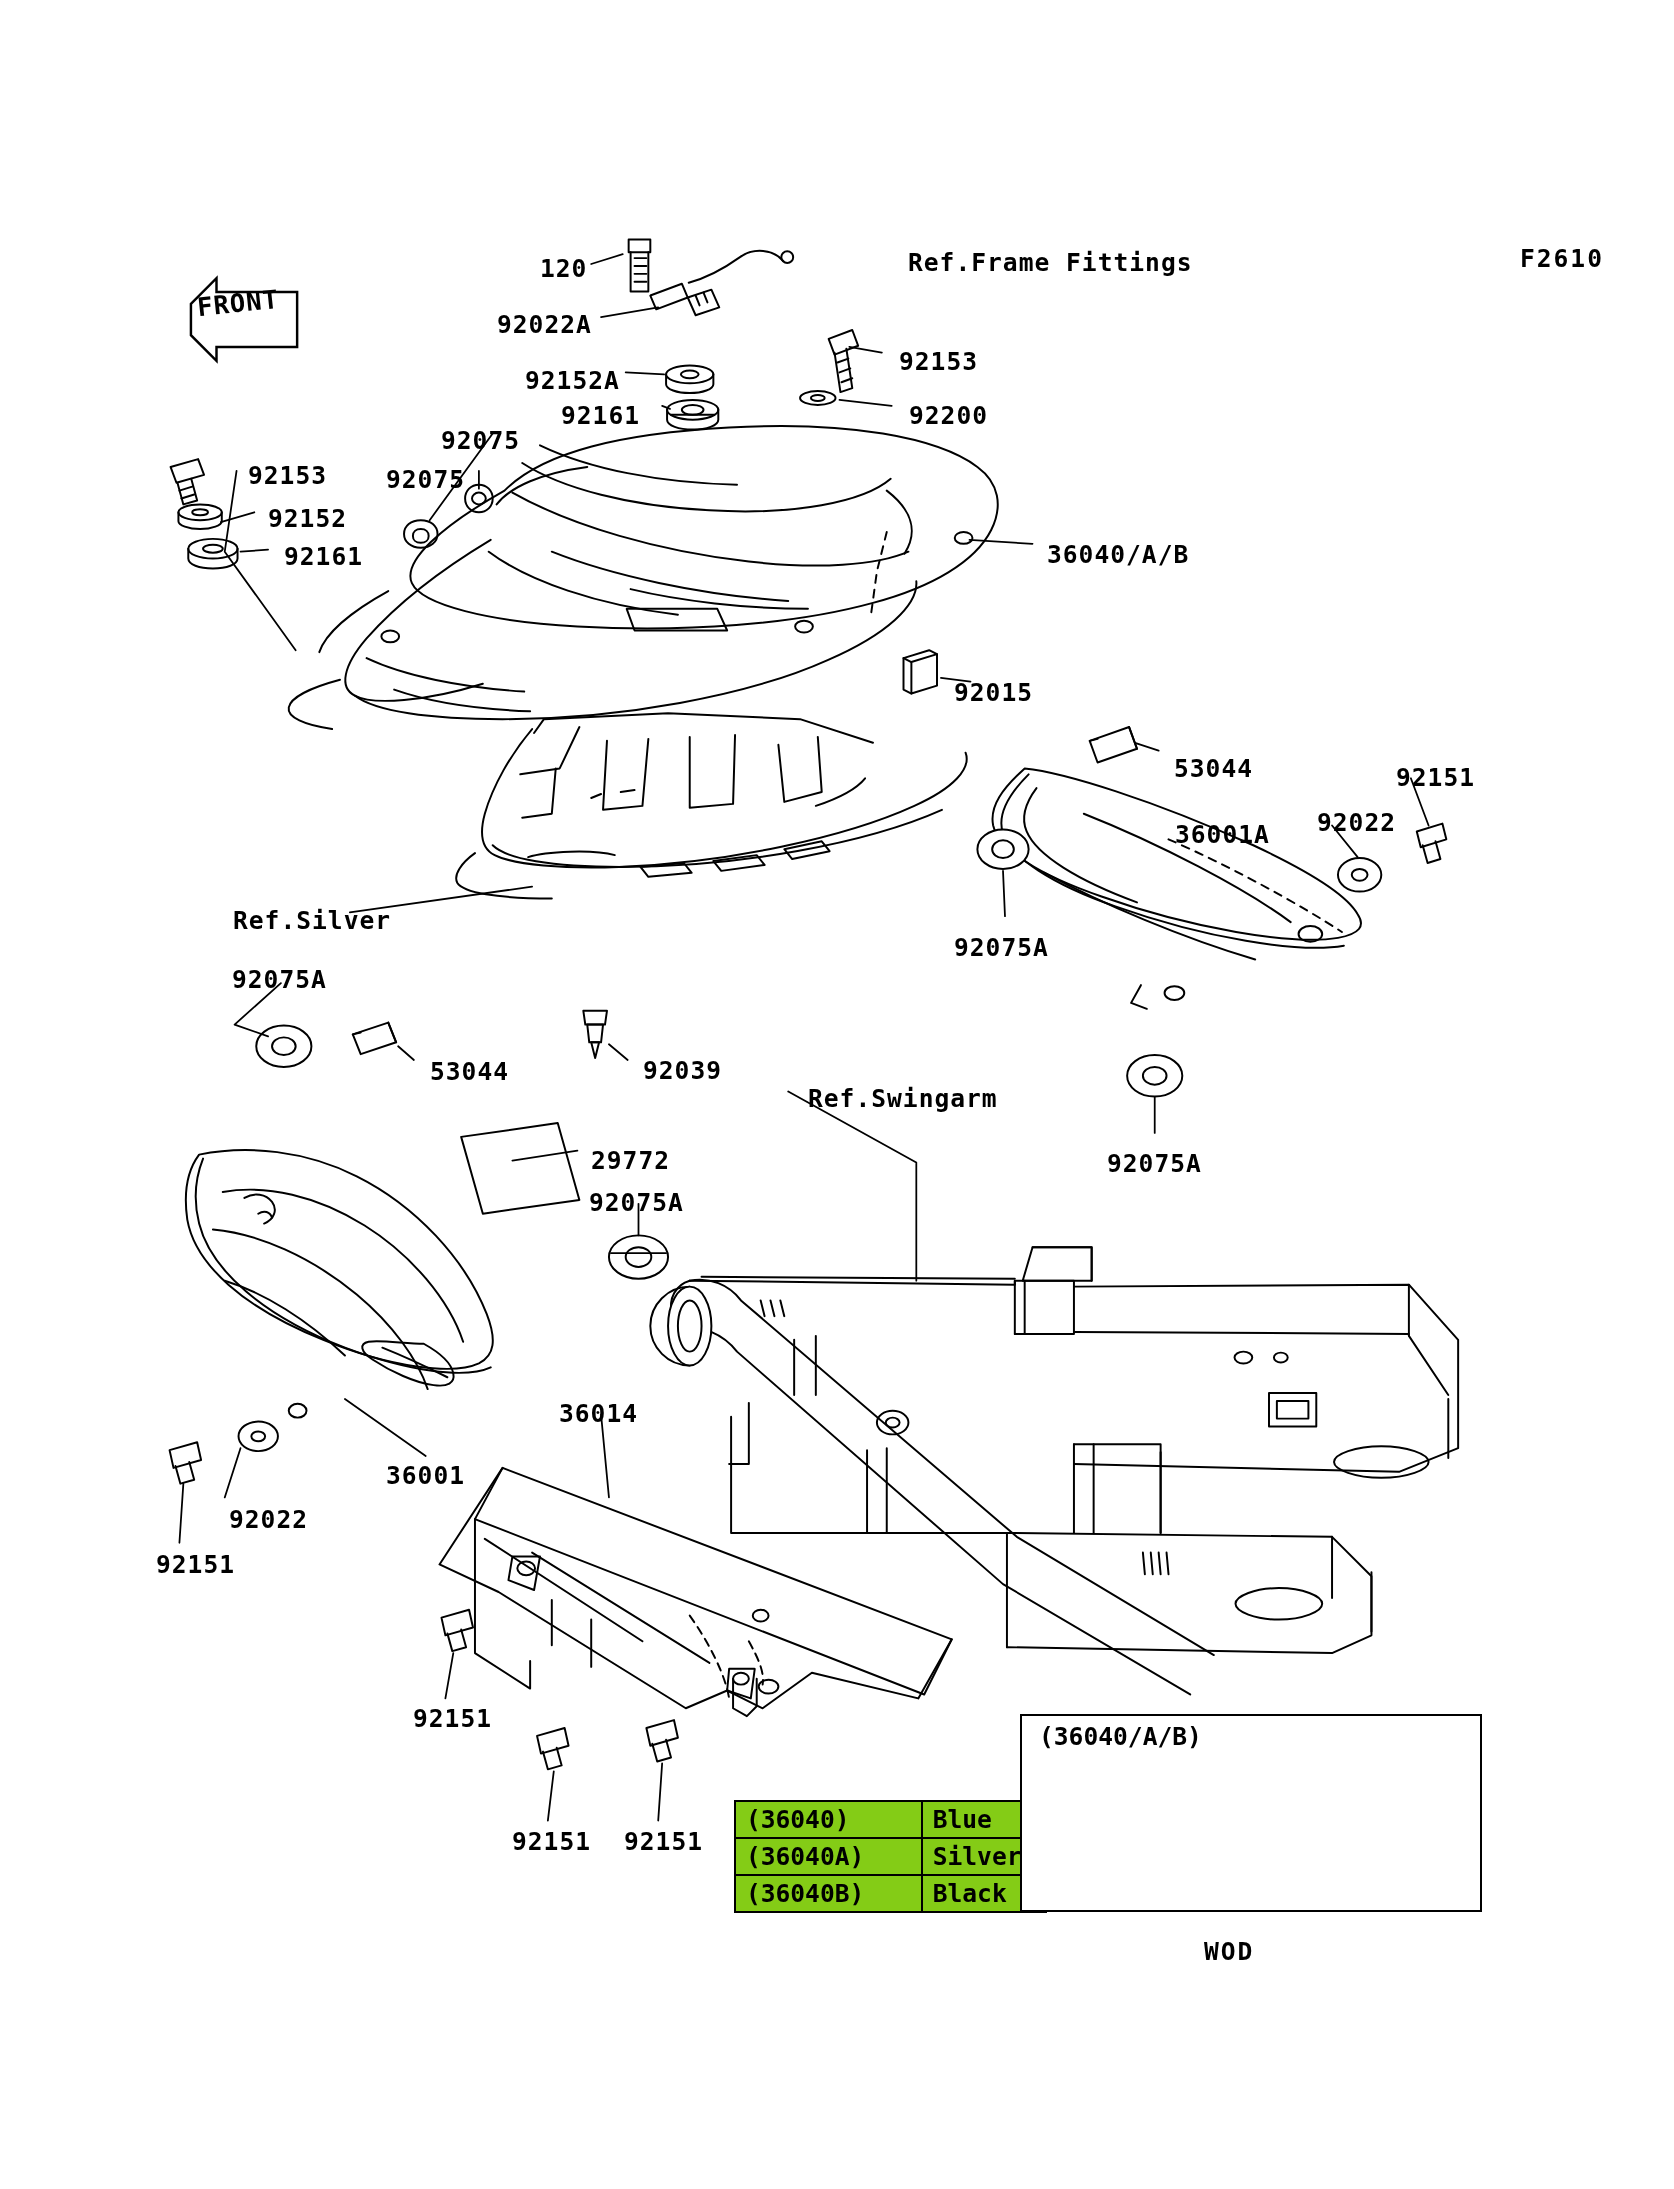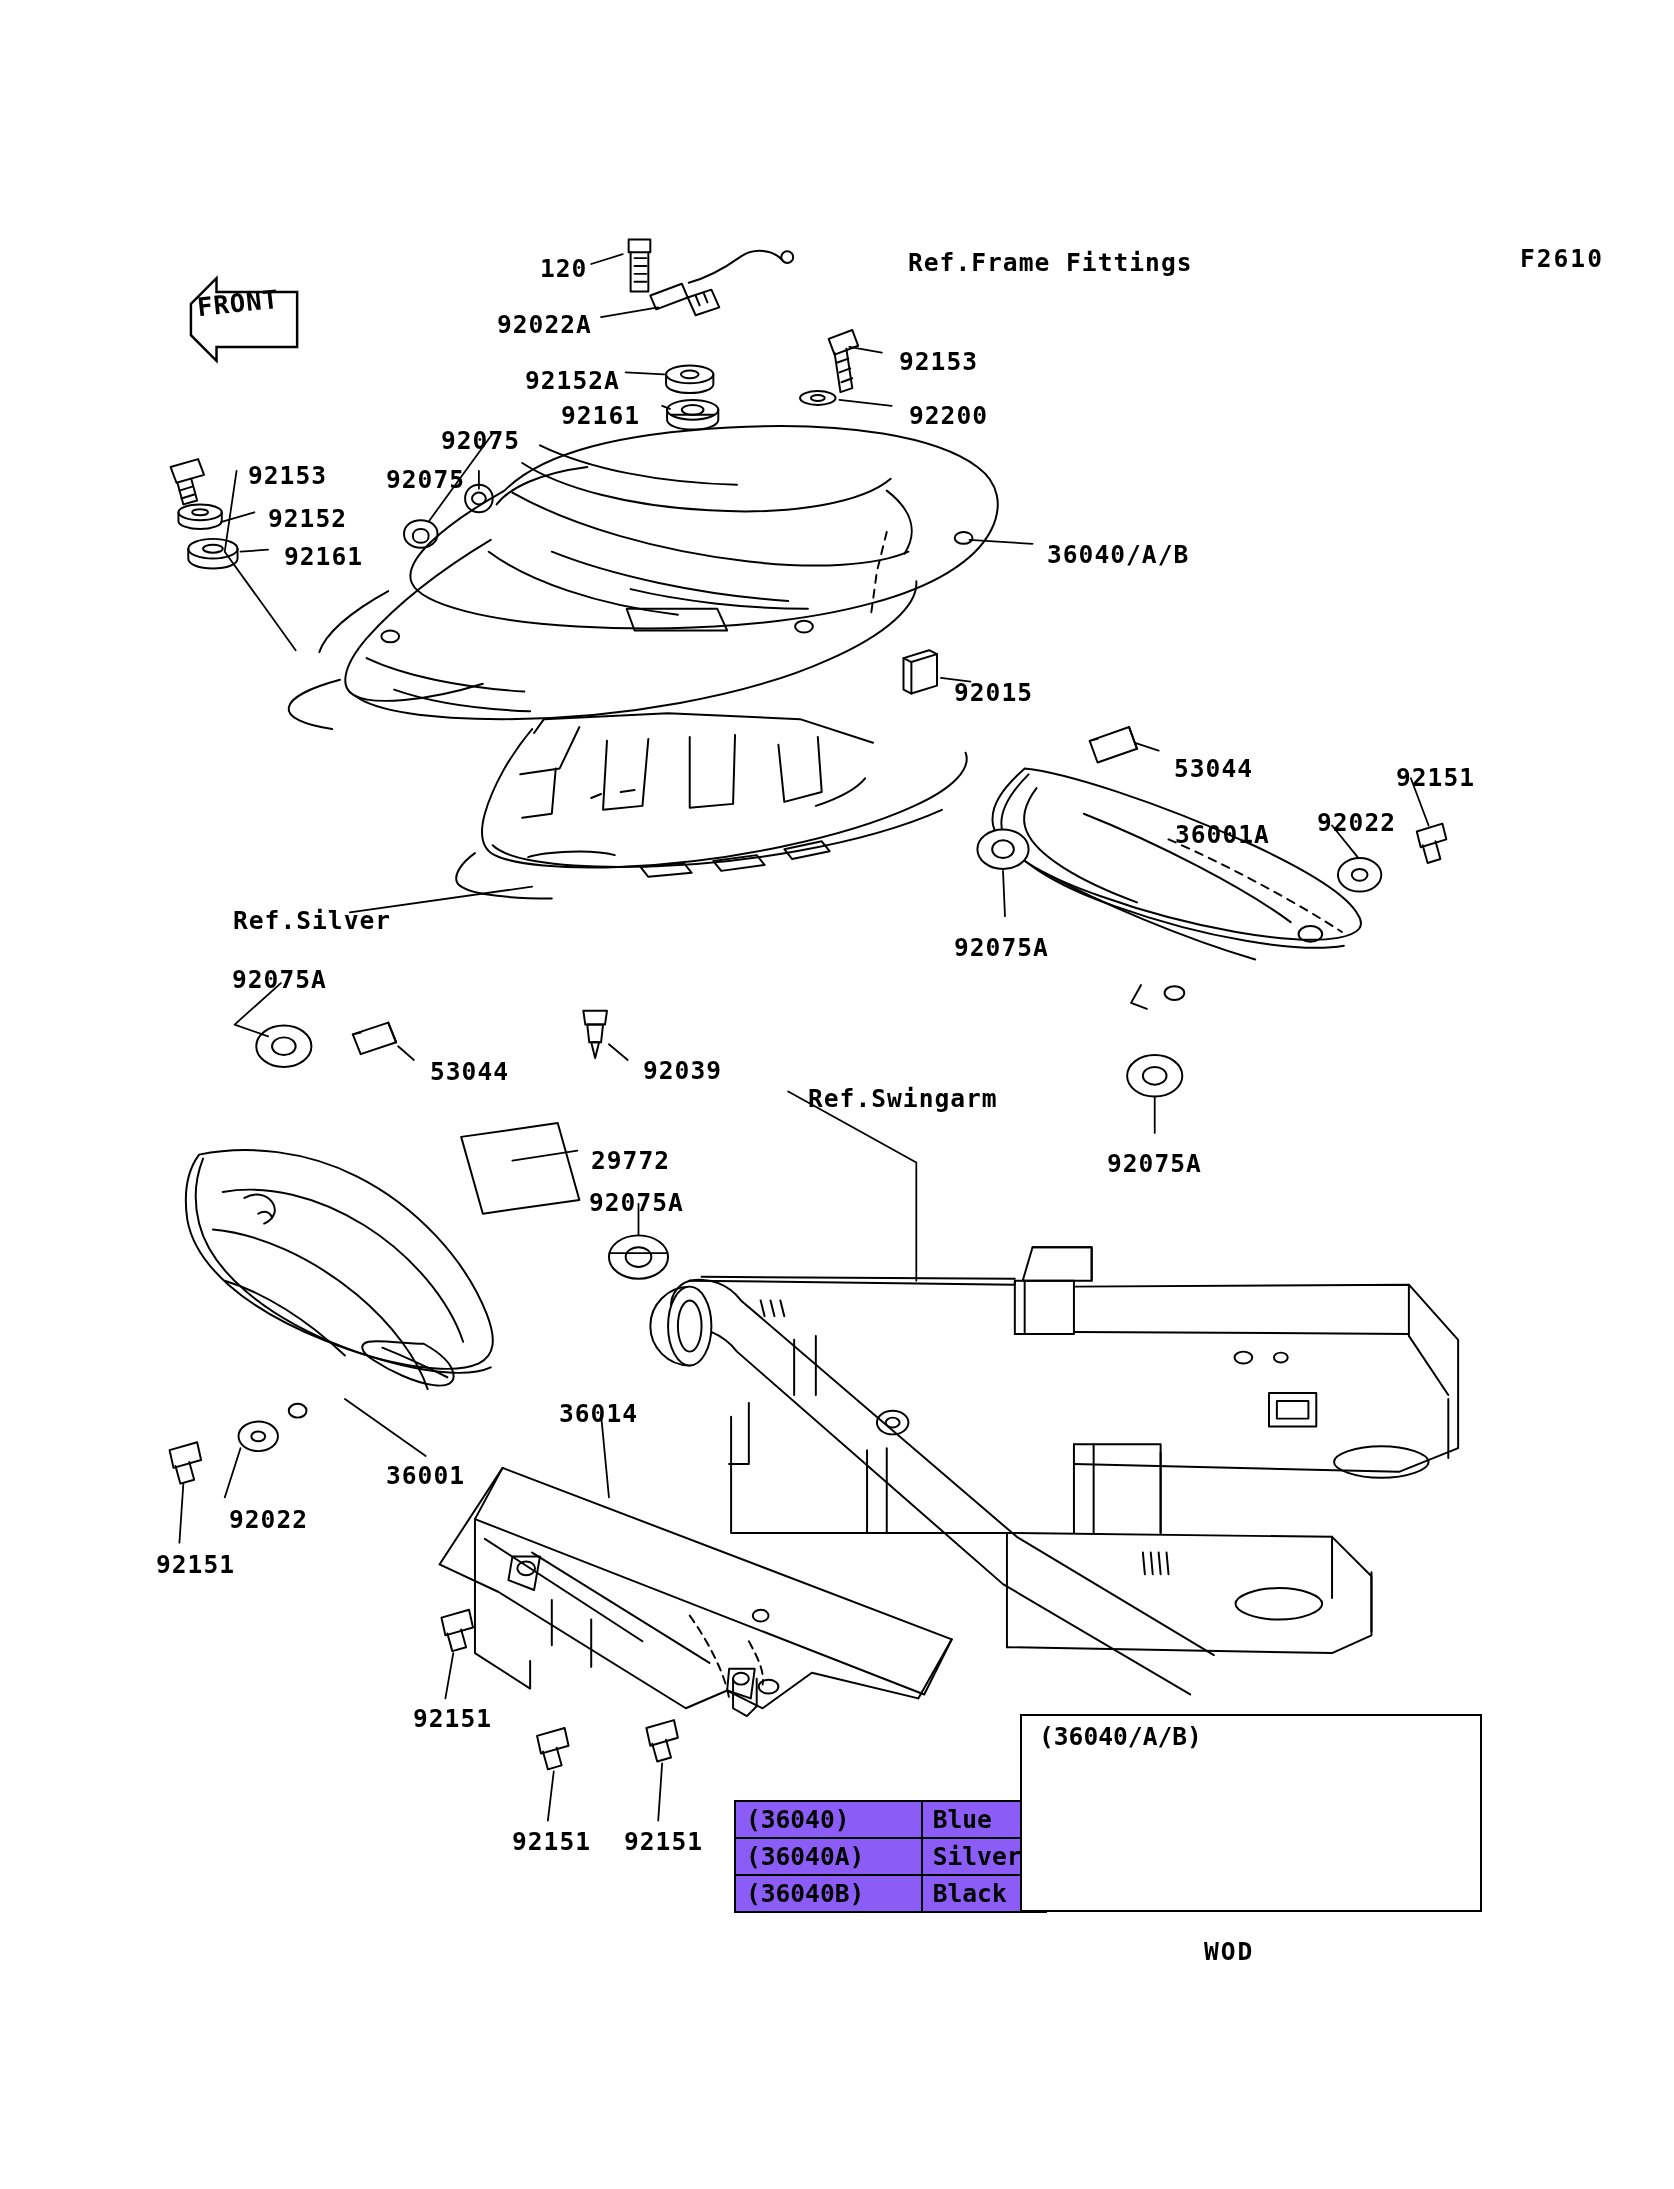--- a/index.html
+++ b/index.html
@@ -33,21 +33,21 @@
     height: 2190px;
   }
   .color-table {
     position: absolute;
     left: 734px;
     top: 1800px;
     border-collapse: collapse;
     font-family: "DejaVu Sans Mono", monospace;
     font-size: 24.6px;
     font-weight: 700;
-    background: #8b5cf6;
+    background: #84cc16;
   }
   .color-table td {
     border: 2px solid #000000;
     padding: 3px 9.9px;
     white-space: nowrap;
   }
   .color-table td.code {
     width: 165px;
   }
   .color-table td.name {

